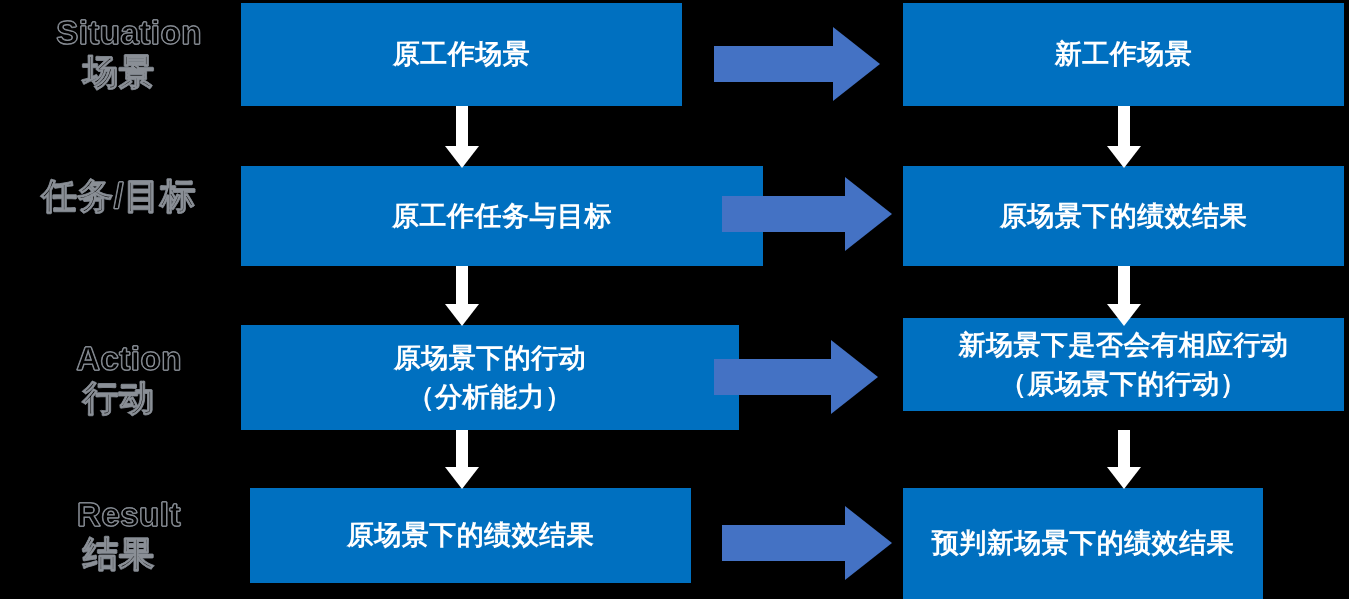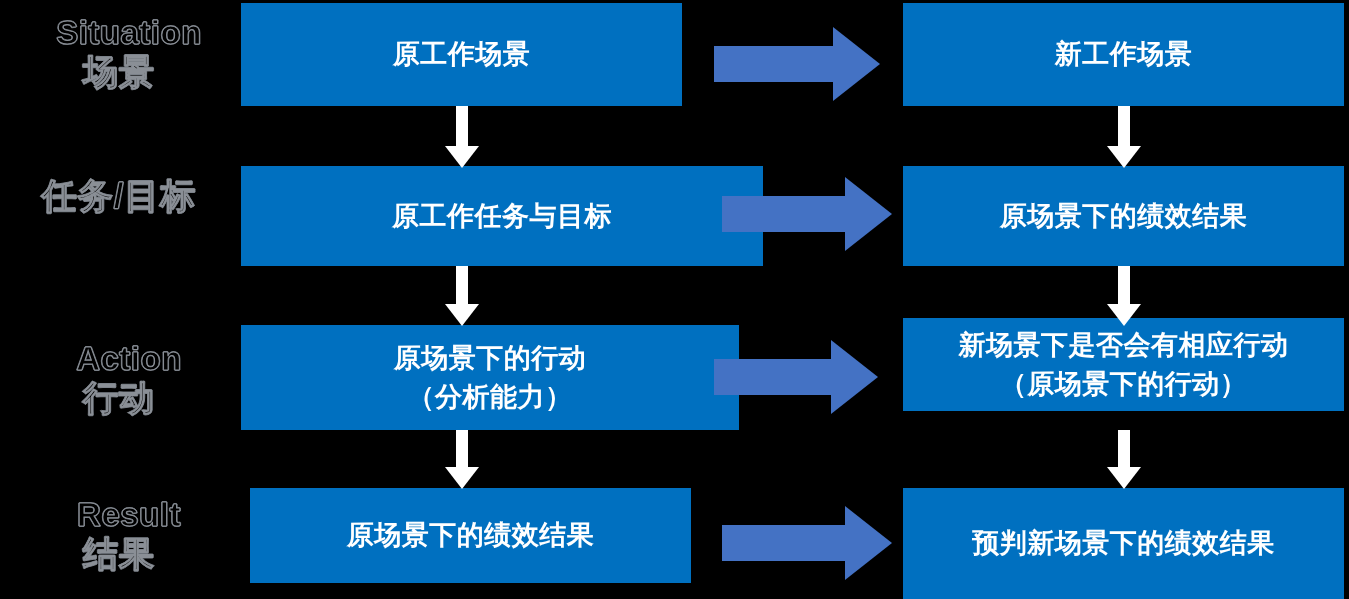--- a/index.html
+++ b/index.html
@@ -154,21 +154,21 @@
 
   <div class="pbox" style="left:903px; top:166px; width:441px; height:100px;">
     <span class="line">原场景下的绩效结果</span>
   </div>
 
   <div class="pbox" style="left:903px; top:318px; width:441px; height:93px;">
     <span class="line">新场景下是否会有相应行动</span>
     <span class="line">（原场景下的行动）</span>
   </div>
 
-  <div class="pbox" style="left:903px; top:488px; width:441px; height:111px;">
+  <div class="pbox" style="left:903px; top:488px; width:360px; height:111px;">
     <span class="line">预判新场景下的绩效结果</span>
   </div>
 
   <div class="vconn" style="left:445px; top:106px; height:62px;">
     <div class="shaft" style="height:42px;"></div>
     <div class="head" style="top:40px;"></div>
   </div>
   <div class="vconn" style="left:445px; top:266px; height:60px;">
     <div class="shaft" style="height:40px;"></div>
     <div class="head" style="top:38px;"></div>

